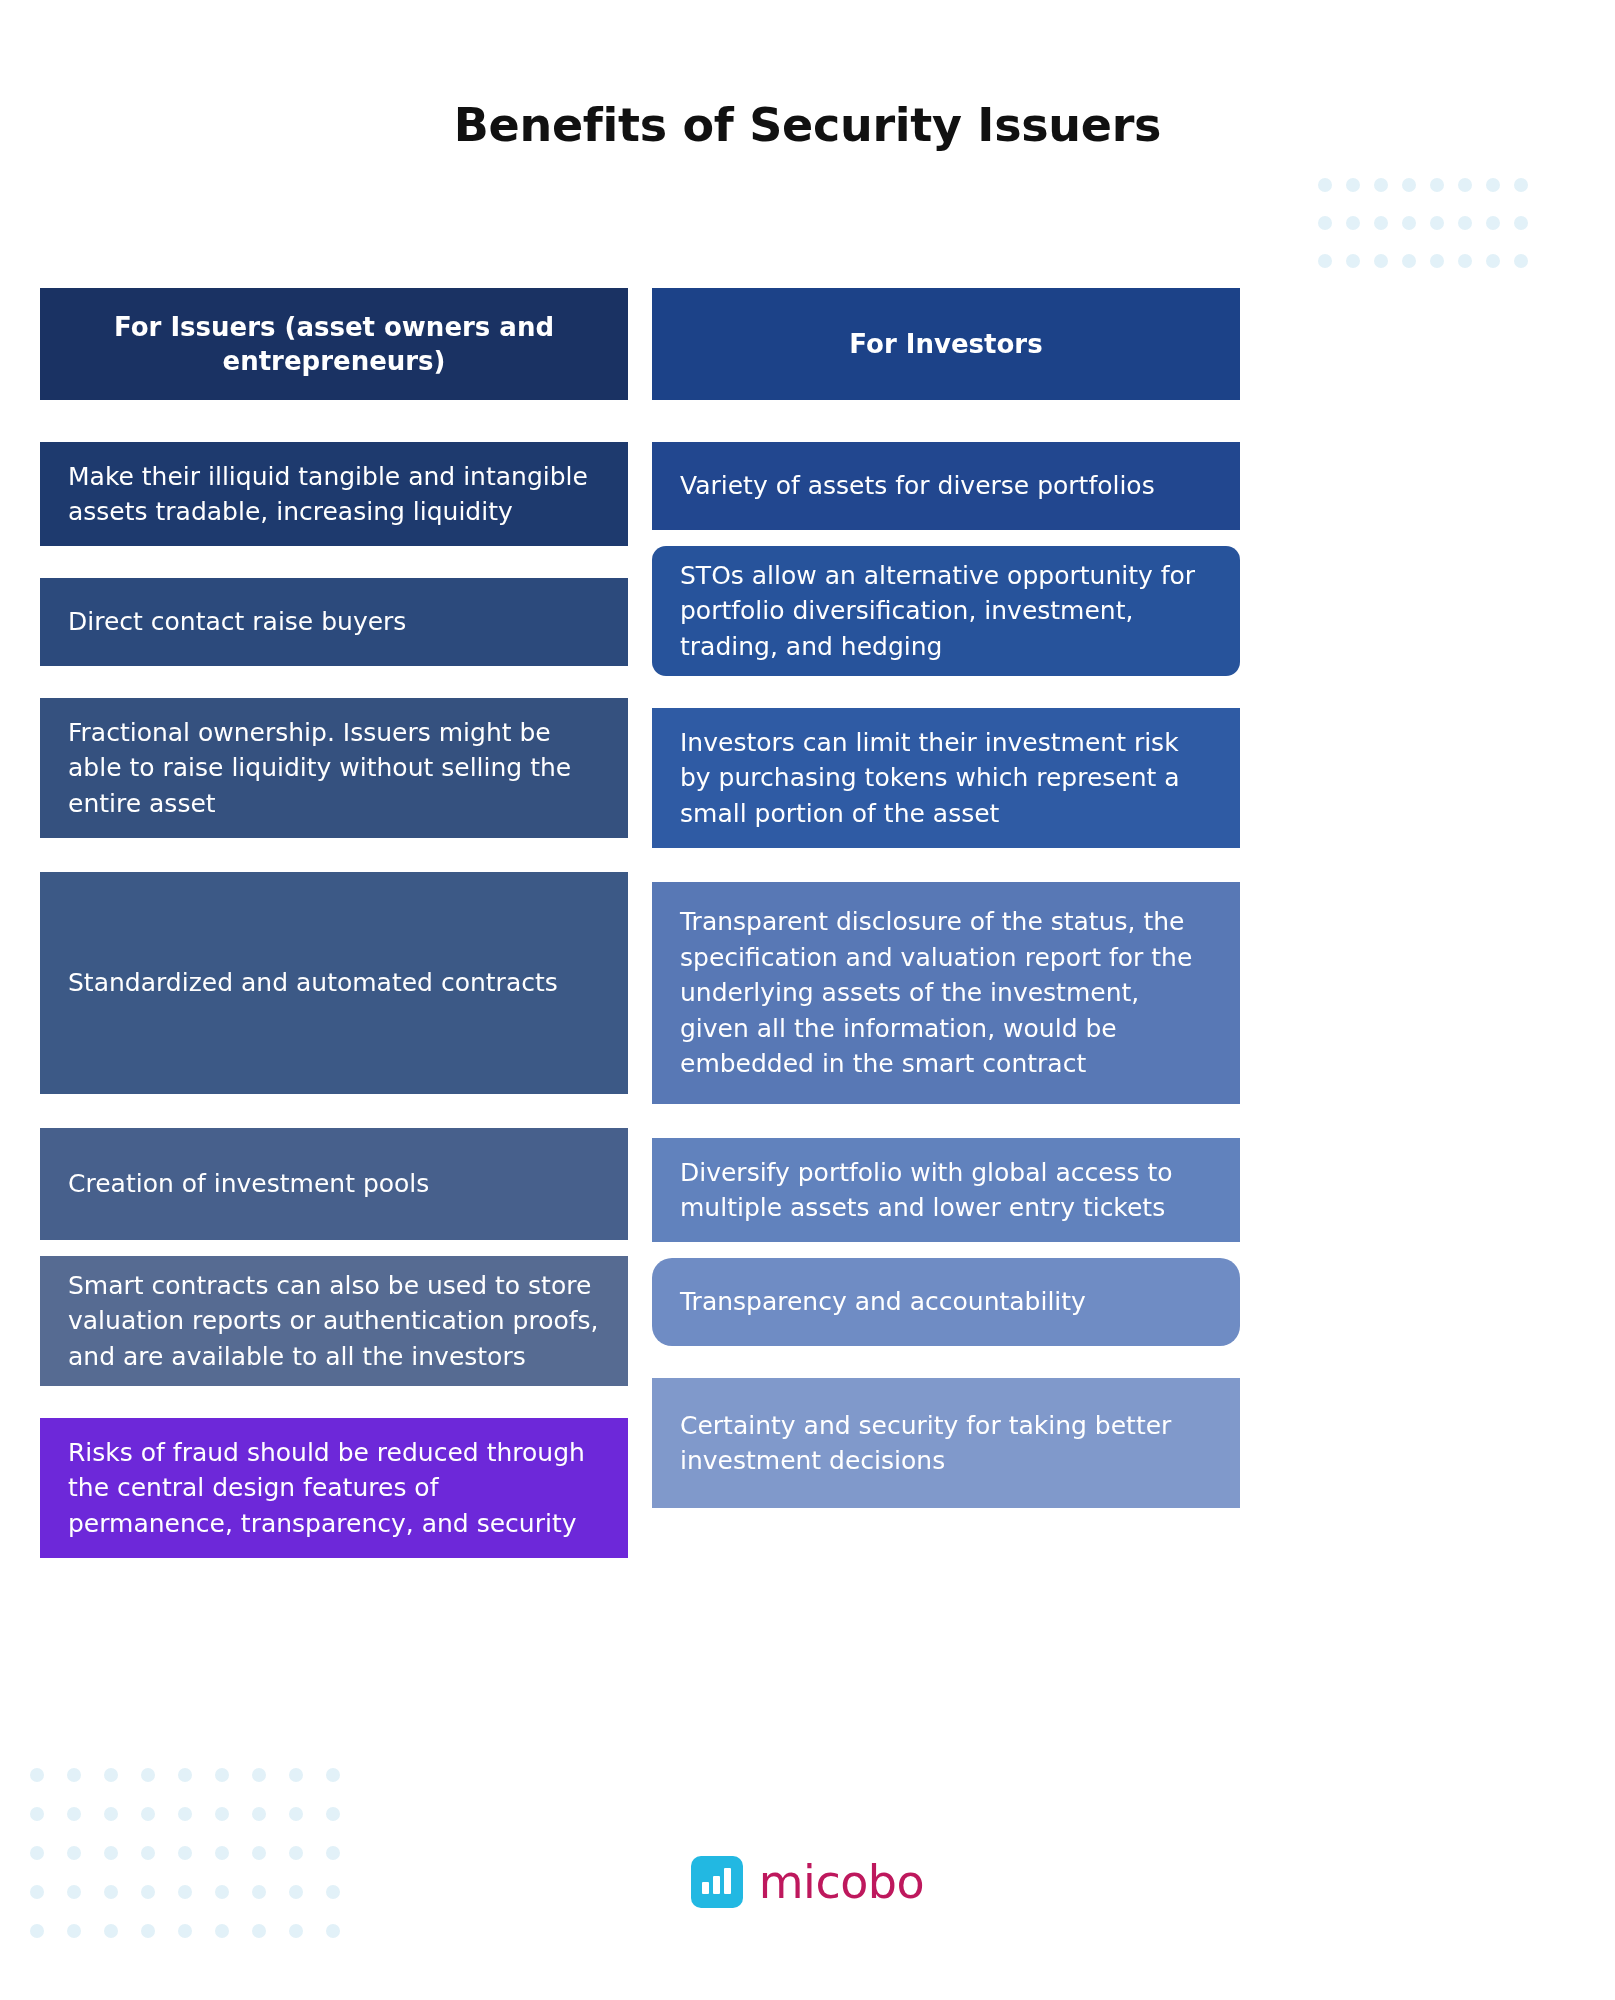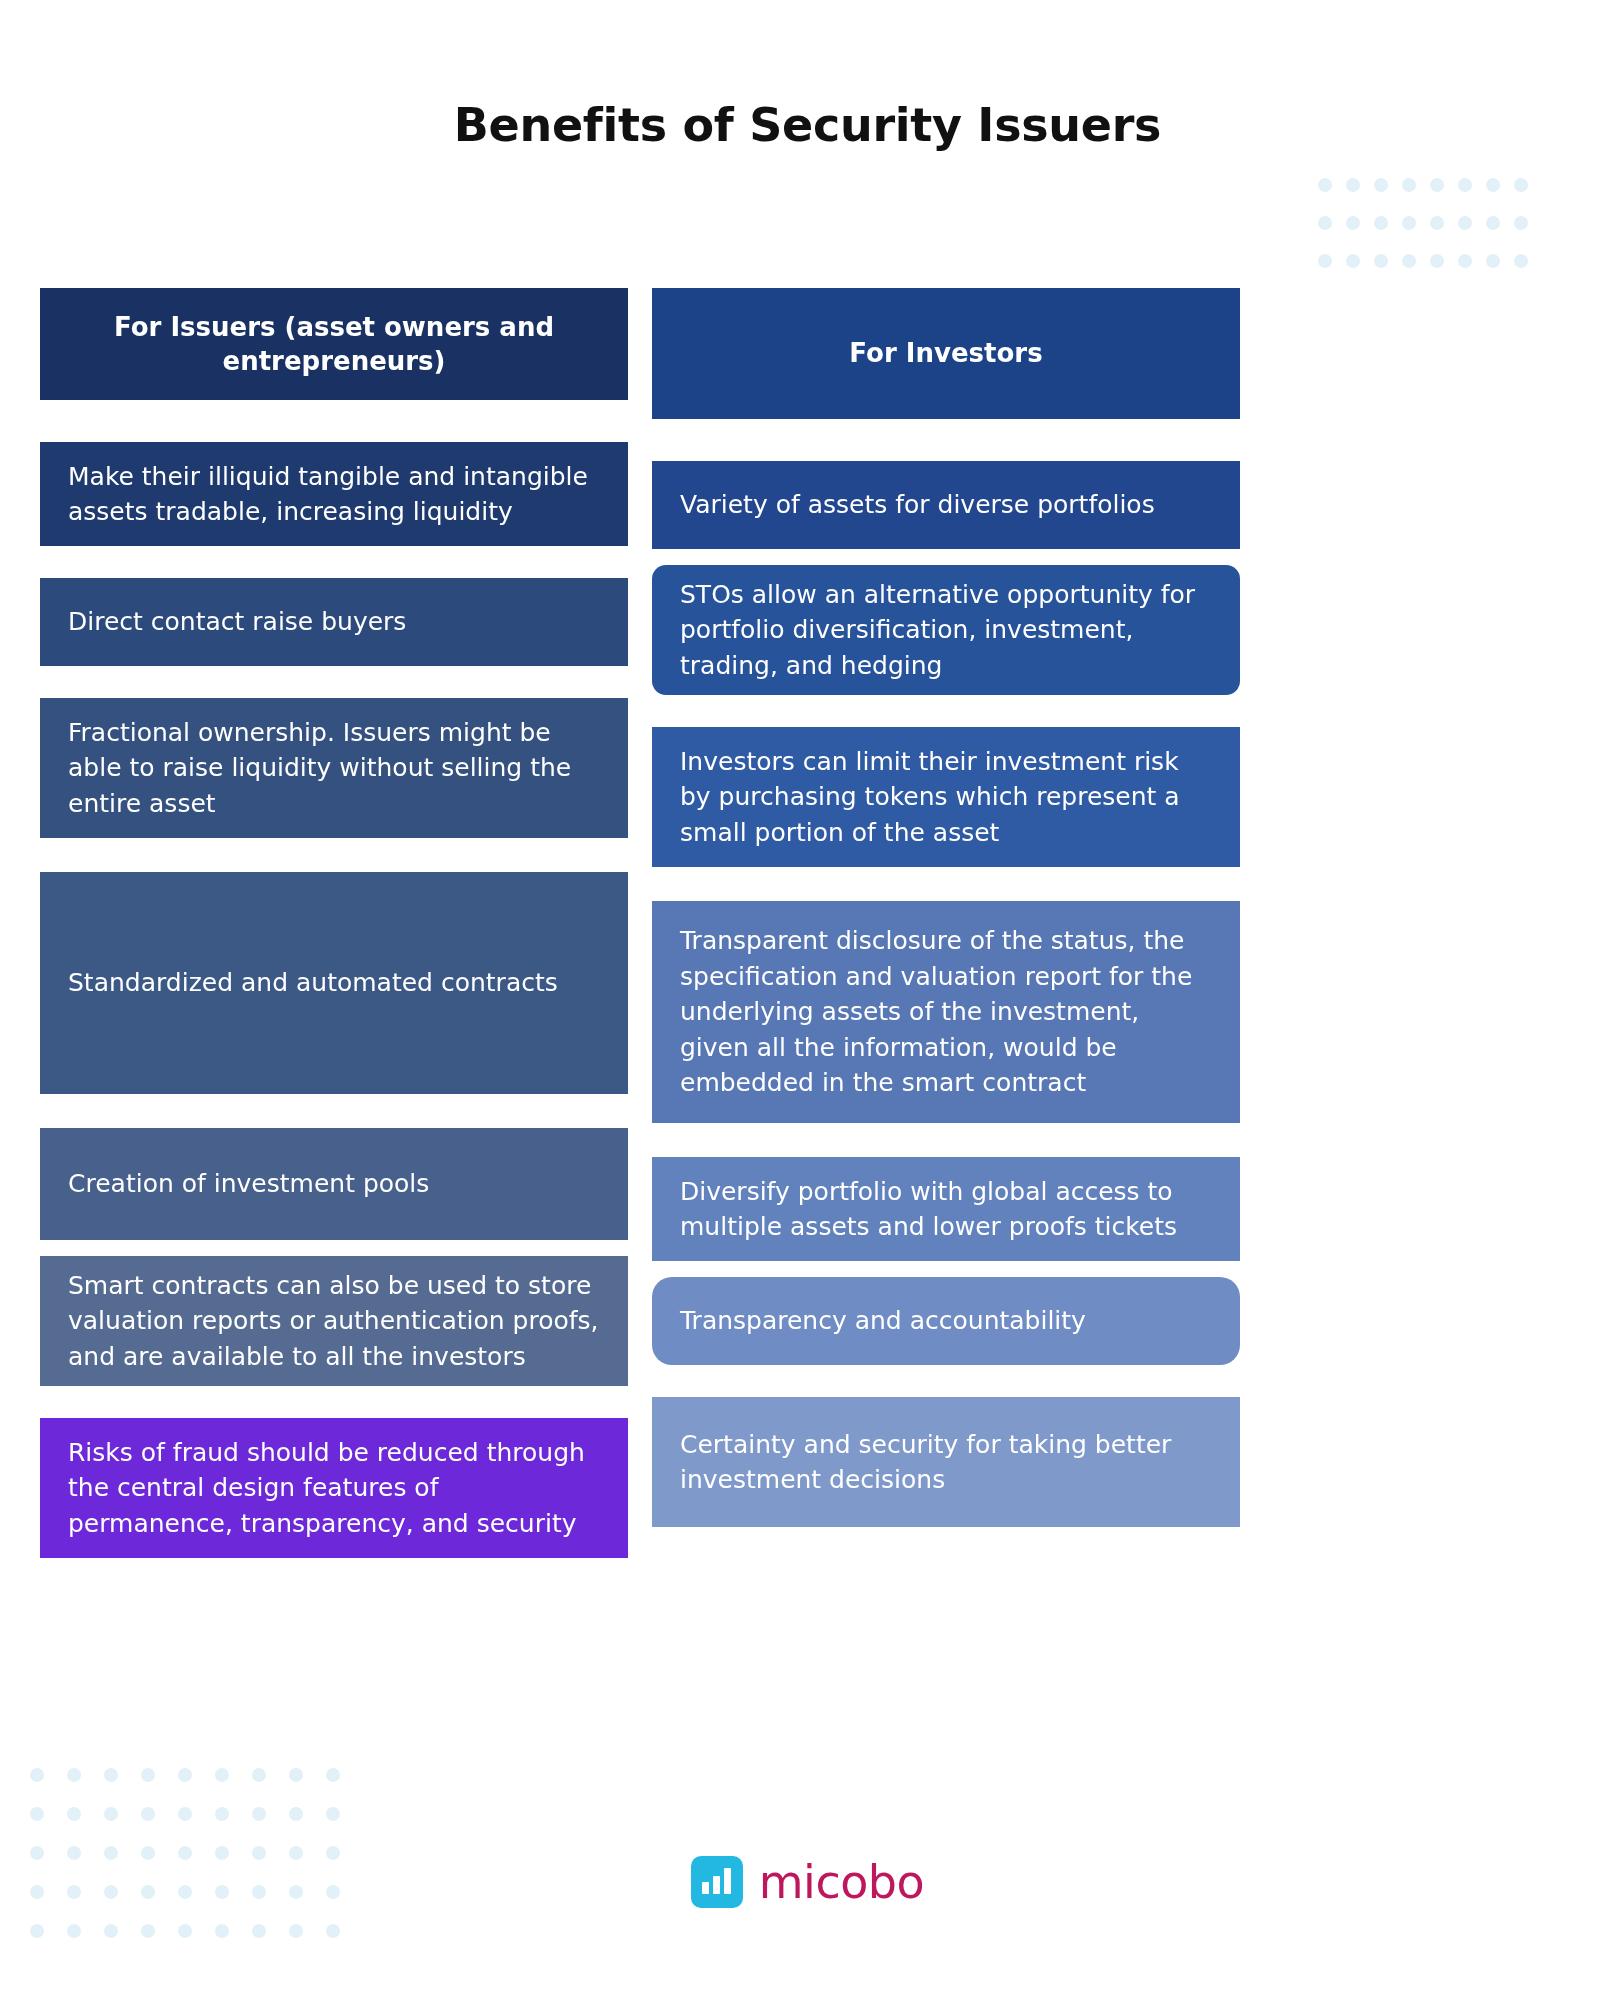--- a/index.html
+++ b/index.html
@@ -99,21 +99,21 @@
   .col-left .column-header { height: 112px; }
   .col-left .r0 { height: 104px; margin-top: 42px; }
   .col-left .r1 { height: 88px;  margin-top: 32px; }
   .col-left .r2 { height: 140px; margin-top: 32px; }
   .col-left .r3 { height: 222px; margin-top: 34px; }
   .col-left .r4 { height: 112px;  margin-top: 34px; }
   .col-left .r5 { height: 130px; margin-top: 16px; }
   .col-left .r6 { height: 140px; margin-top: 32px; }
 
   
-  .col-right .column-header { height: 131px; }
+  .col-right .column-header { height: 112px; }
   .col-right .r0 { height: 88px;  margin-top: 42px; }
   .col-right .r1 { height: 130px; margin-top: 16px; border-radius: 14px; }
   .col-right .r2 { height: 140px; margin-top: 32px; }
   .col-right .r3 { height: 222px; margin-top: 34px; }
   .col-right .r4 { height: 104px; margin-top: 34px; }
   .col-right .r5 { height: 88px;  margin-top: 16px; }
   .col-right .r6 { height: 130px; margin-top: 32px; }
 
   
   #footer-logo {
@@ -222,21 +222,21 @@
     <div class="cell r1" style="background: rgb(39, 83, 155);">
         <span class="cell-text">STOs allow an alternative opportunity for portfolio diversification, investment, trading, and hedging</span>
       </div>
     <div class="cell r2" style="background: rgb(47, 91, 164);">
         <span class="cell-text">Investors can limit their investment risk by purchasing tokens which represent a small portion of the asset</span>
       </div>
     <div class="cell r3" style="background: rgb(88, 120, 181);">
         <span class="cell-text">Transparent disclosure of the status, the specification and valuation report for the underlying assets of the investment, given all the information, would be embedded in the smart contract</span>
       </div>
     <div class="cell r4" style="background: rgb(97, 130, 189);">
-        <span class="cell-text">Diversify portfolio with global access to multiple assets and lower proofs tickets</span>
+        <span class="cell-text">Diversify portfolio with global access to multiple assets and lower entry tickets</span>
       </div>
     <div class="cell r5" style="background: rgb(111, 140, 196); border-radius: 20px;">
         <span class="cell-text">Transparency and accountability</span>
       </div>
     <div class="cell r6" style="background: rgb(128, 153, 203);">
         <span class="cell-text">Certainty and security for taking better investment decisions</span>
       </div>
   </div>
 
 </div>

